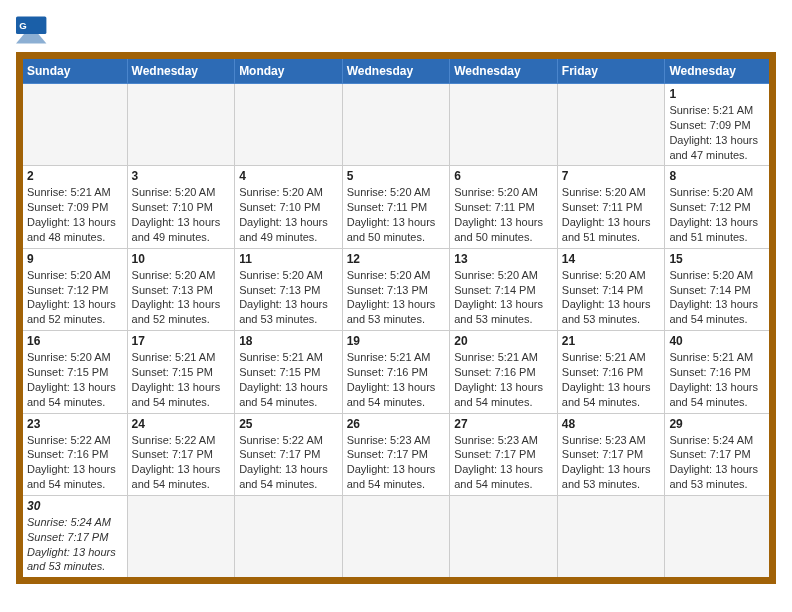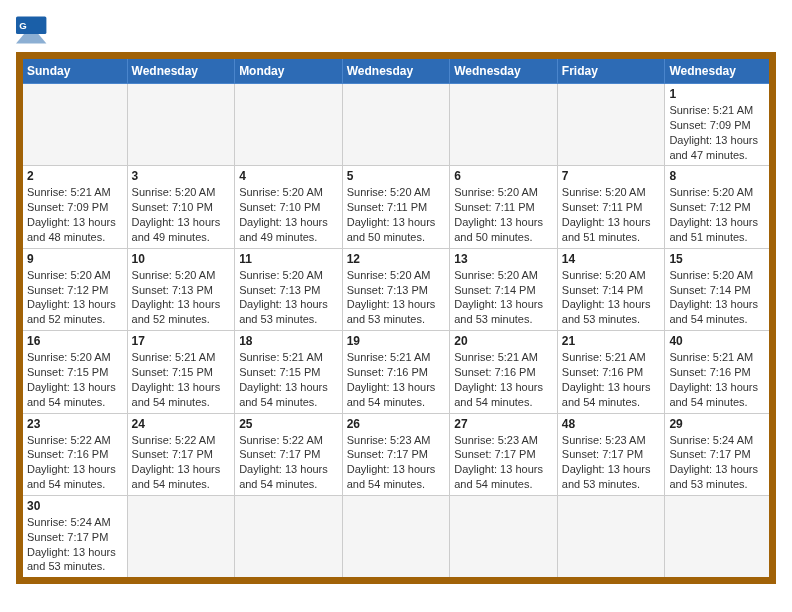--- a/index.html
+++ b/index.html
@@ -80,20 +80,21 @@
       display: block;
       margin-bottom: 2px;
     }
     .day-info {
       font-size: 11px;
       color: #333;
       line-height: 1.35;
     }
     .last-row td {
       height: 70px;
+      font-style: italic;
     }
   </style>
 </head>
 <body>
 
 <div class="header">
   <div class="logo">
     <svg class="logo-icon" viewBox="0 0 40 34" xmlns="http://www.w3.org/2000/svg">
       <rect x="0" y="0" width="38" height="22" rx="2" fill="#1a5fa8"></rect>
       <polygon points="10,22 28,22 38,34 0,34" fill="#1a5fa8" opacity="0.5"></polygon>

